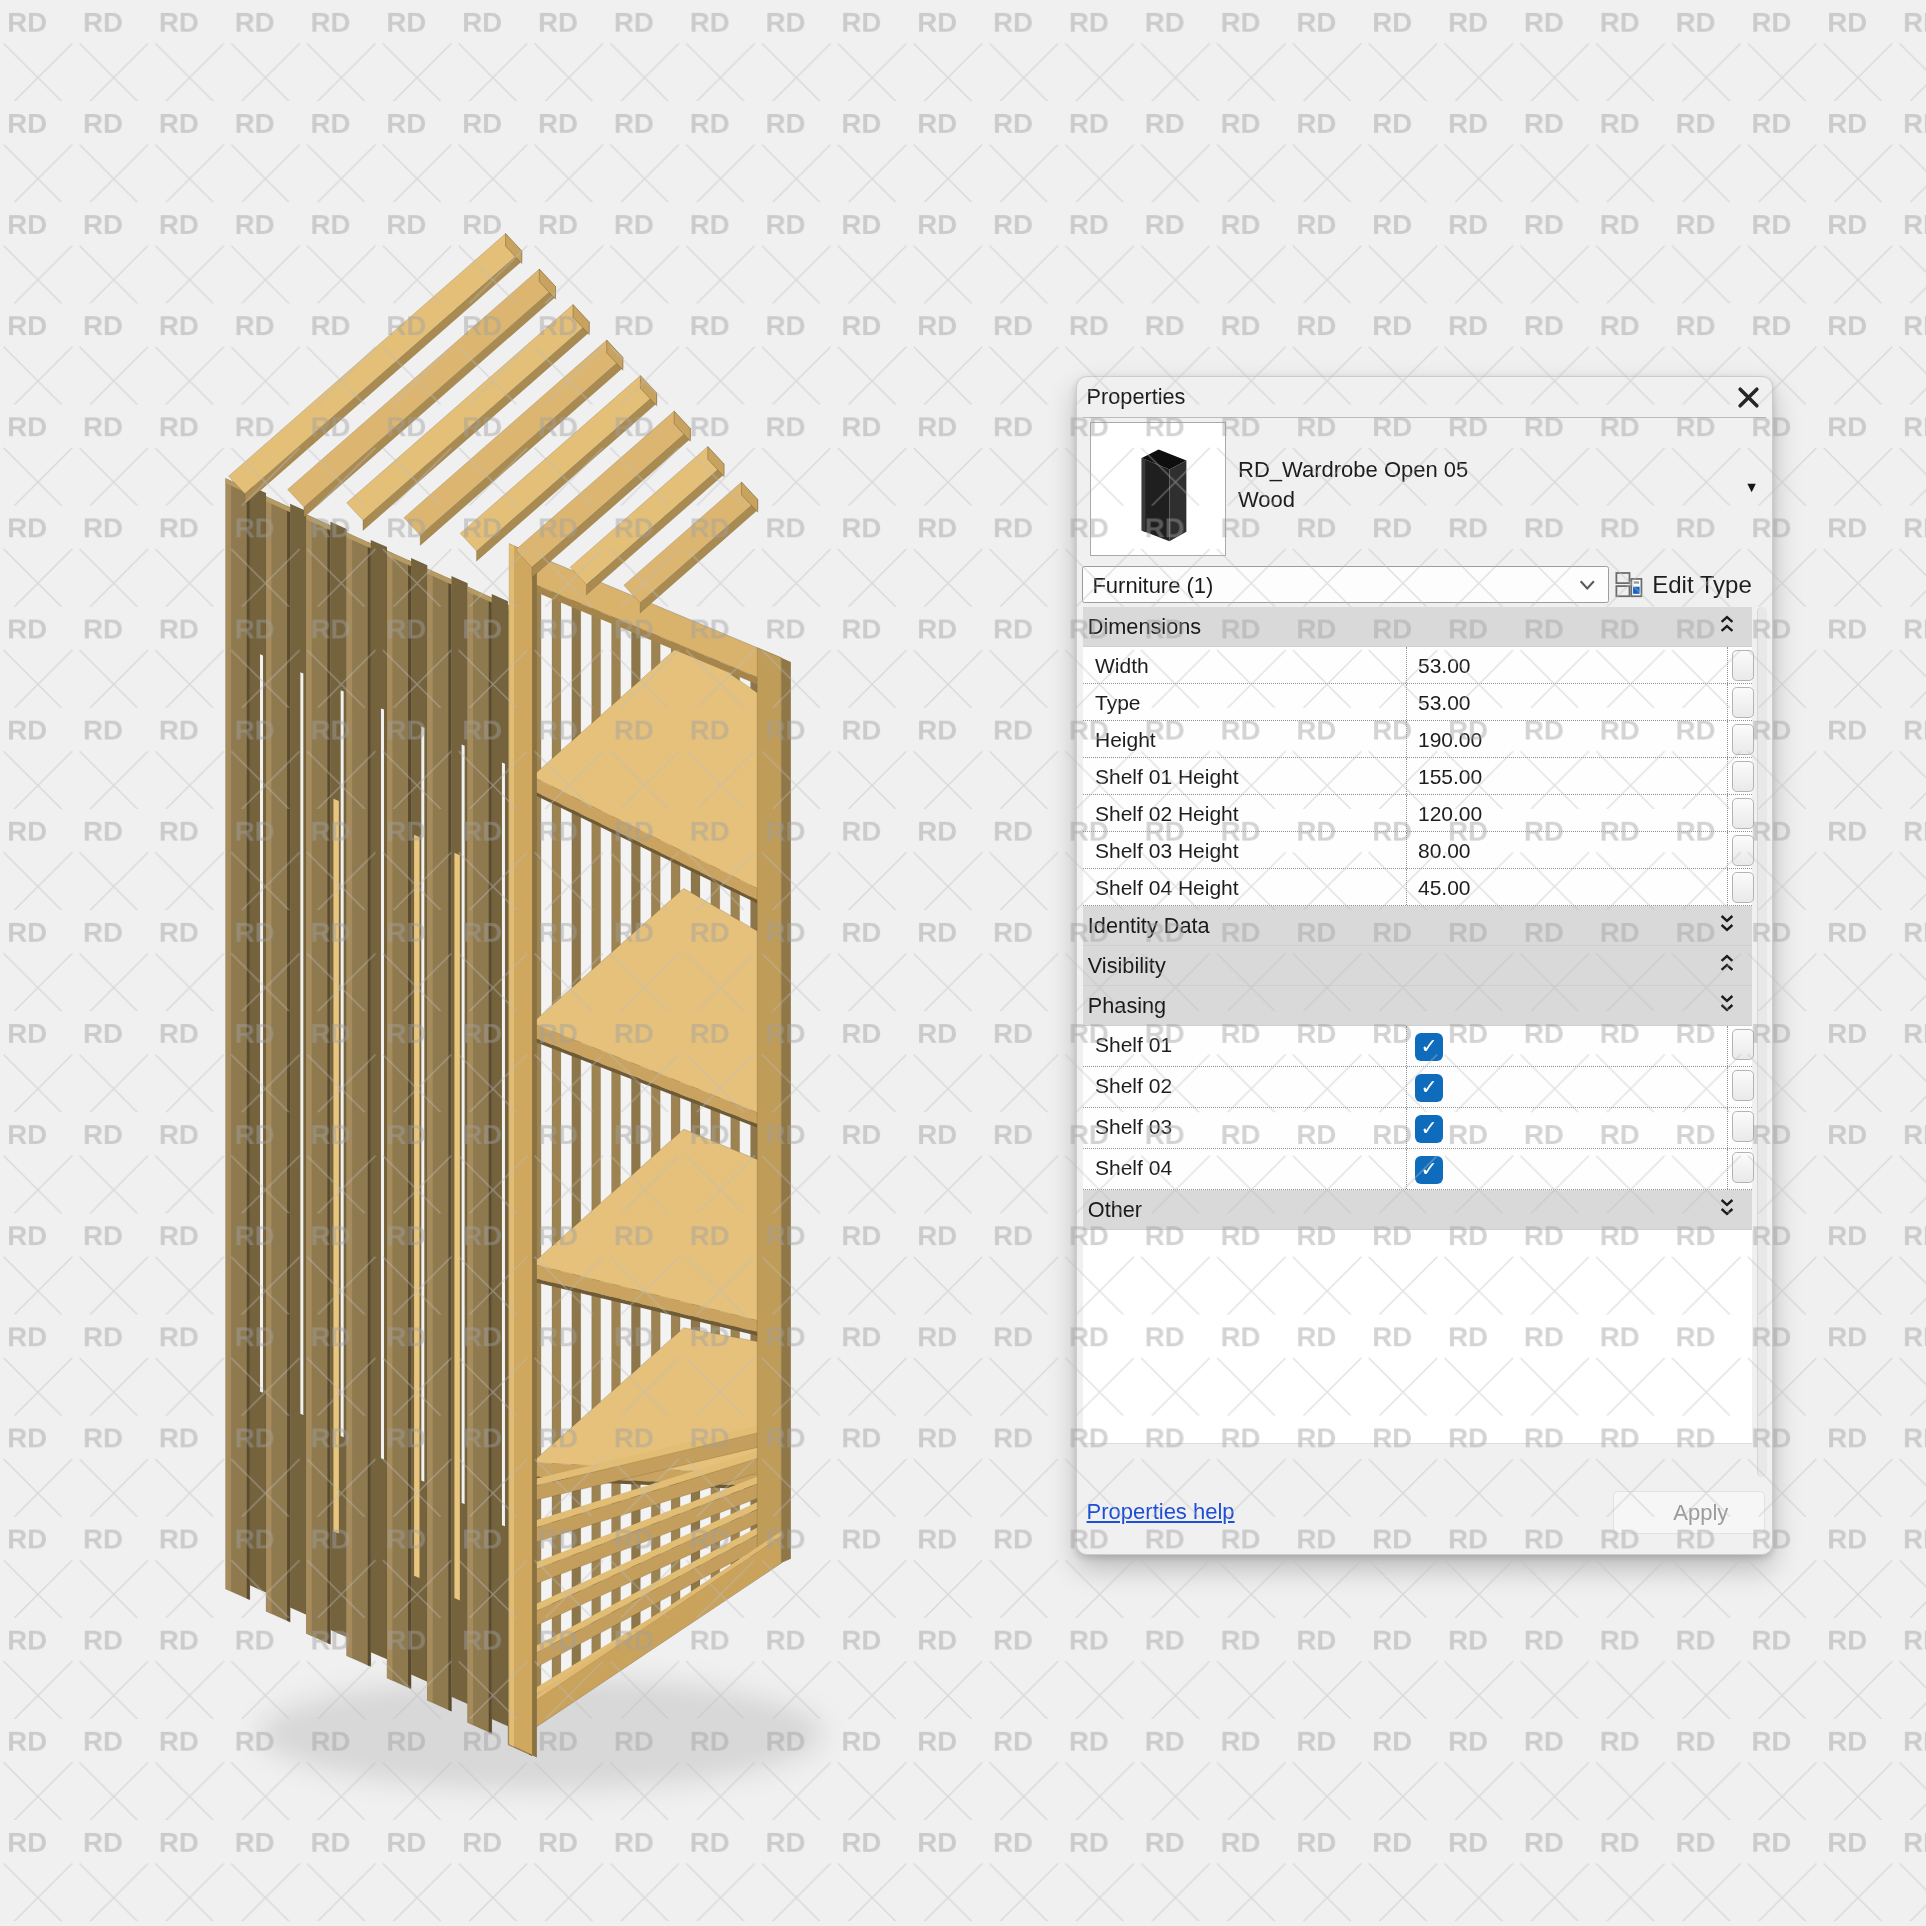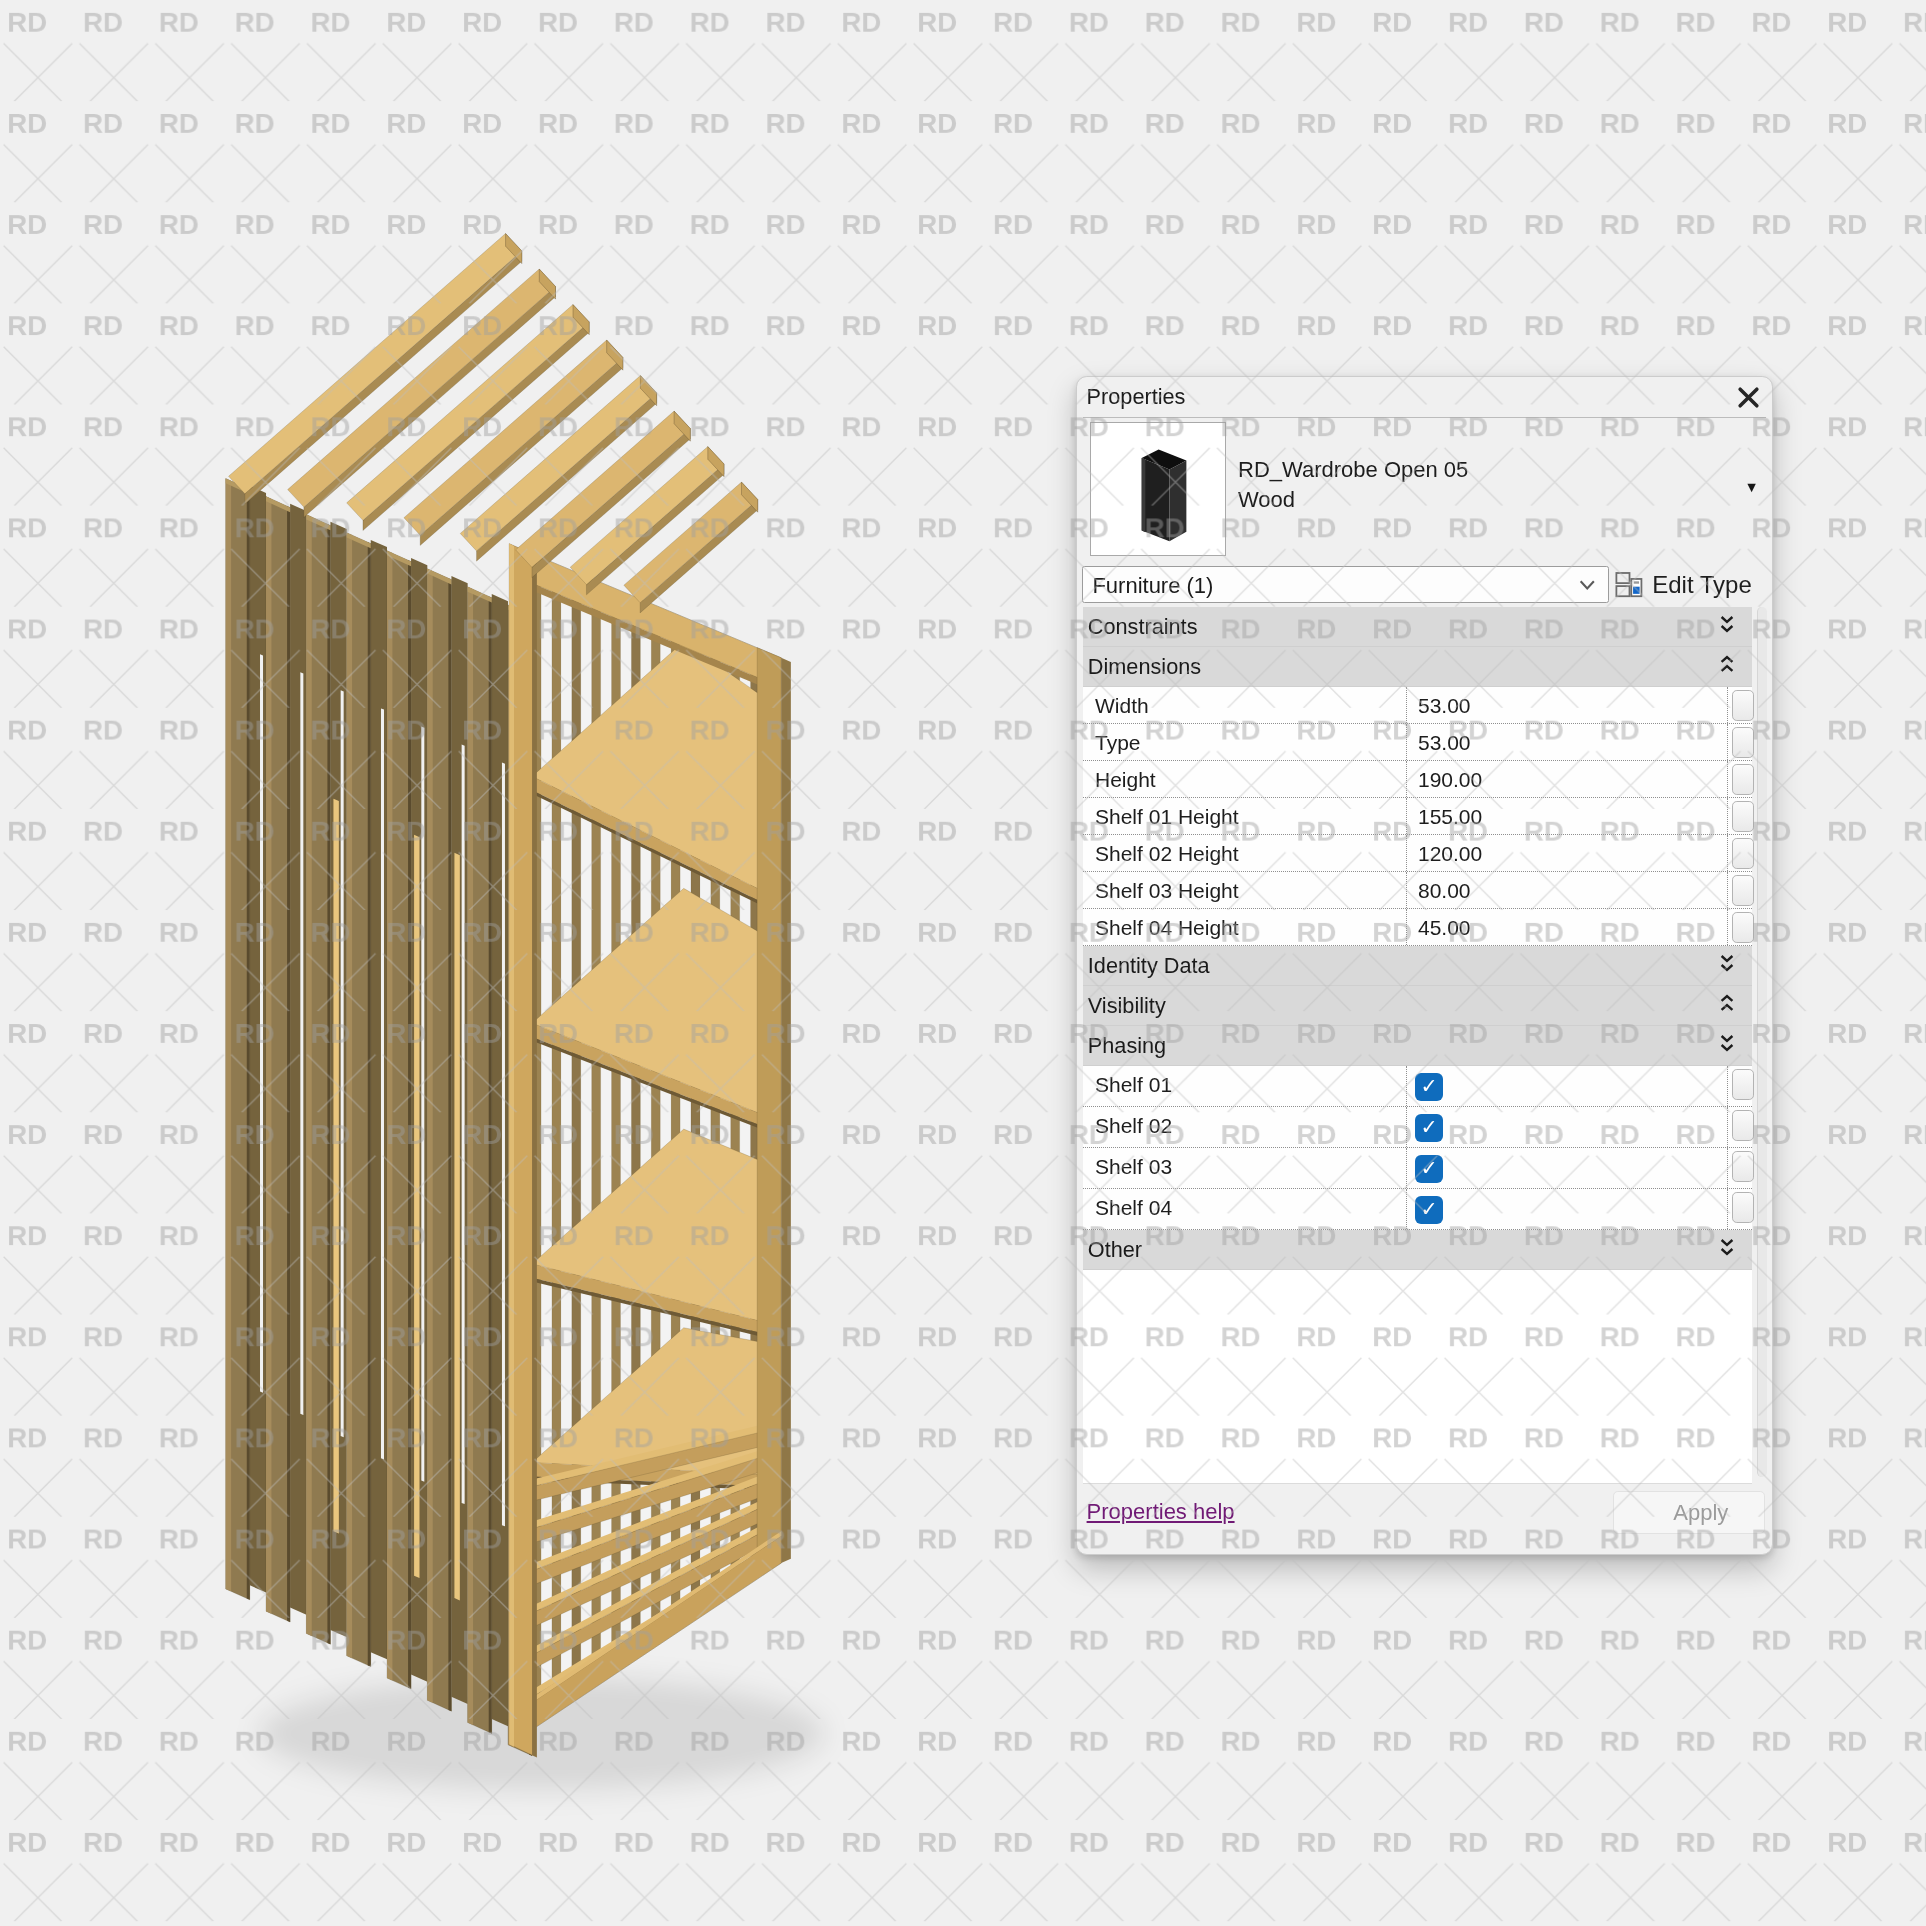--- a/index.html
+++ b/index.html
@@ -250,27 +250,20 @@
       <rect x="4" y="27" width="22" height="17" fill="#efefef" stroke="#6c6c6c" stroke-width="3"></rect>
       <rect x="29" y="15" width="17" height="29" fill="#ffffff" stroke="#6c6c6c" stroke-width="3"></rect>
       <rect x="32" y="28" width="11" height="12" fill="#1266c9"></rect>
       <rect x="33" y="19" width="9" height="4" fill="#9a9a9a"></rect>
     </svg>
     <span class="edit-type-label">Edit Type</span>
   </div>
 
   <div class="grid">
 
-    <div class="sec-header">
-      <span class="sec-label">Constraints</span>
-      <svg class="sec-chevron" width="18" height="24" viewBox="0 0 30 40">
-        <polyline points="6,5 15,13 24,5" fill="none" stroke="#1c1c1c" stroke-width="4"></polyline>
-        <polyline points="6,20 15,28 24,20" fill="none" stroke="#1c1c1c" stroke-width="4"></polyline>
-      </svg>
-    </div>
 
     <div class="sec-header">
       <span class="sec-label">Dimensions</span>
       <svg class="sec-chevron" width="18" height="24" viewBox="0 0 30 40">
         <polyline points="6,13 15,5 24,13" fill="none" stroke="#1c1c1c" stroke-width="4"></polyline>
         <polyline points="6,28 15,20 24,28" fill="none" stroke="#1c1c1c" stroke-width="4"></polyline>
       </svg>
     </div>
 
     <div class="prop-row">
@@ -391,21 +384,21 @@
         <polyline points="6,20 15,28 24,20" fill="none" stroke="#1c1c1c" stroke-width="4"></polyline>
       </svg>
     </div>
 
     <div class="empty-zone"></div>
   </div>
 
   <div class="scroll-gutter"></div>
 
   <div class="panel-footer">
-    <span class="help-link" style="color: #701a75;">Properties help</span>
+    <span class="help-link" style="color: #1d4ed8;">Properties help</span>
     <div class="apply-btn">Apply</div>
   </div>
 </div>
 
 <svg id="watermark-svg" viewBox="0 0 3200 3200">
   <defs>
     <pattern id="wm" x="0" y="0" width="126" height="168" patternUnits="userSpaceOnUse">
       <text x="12" y="52" font-family="Liberation Sans, sans-serif" font-size="46" font-weight="bold" fill="#a0a0a0">RD</text>
       <line x1="6" y1="72" x2="120" y2="186" stroke="#bdbdbd" stroke-width="2.4"></line>
       <line x1="120" y1="72" x2="6" y2="186" stroke="#bdbdbd" stroke-width="2.4"></line>

